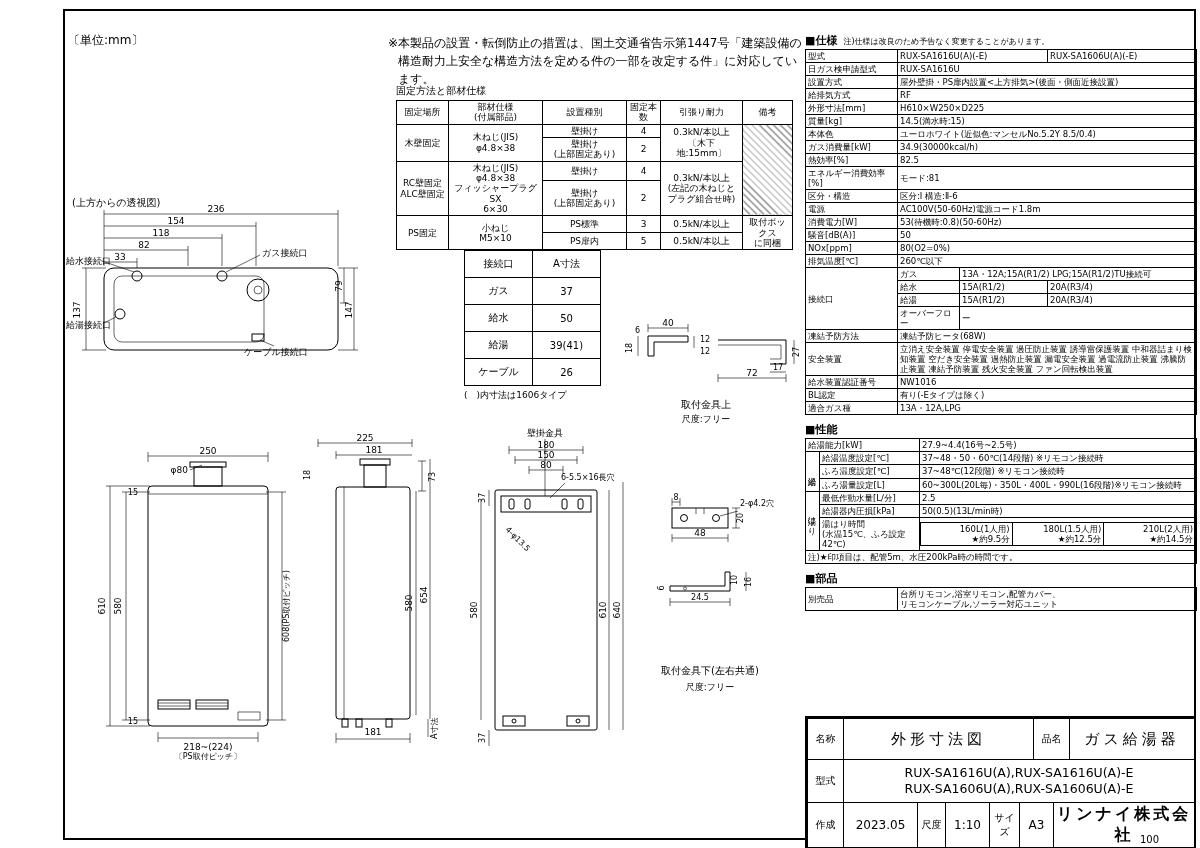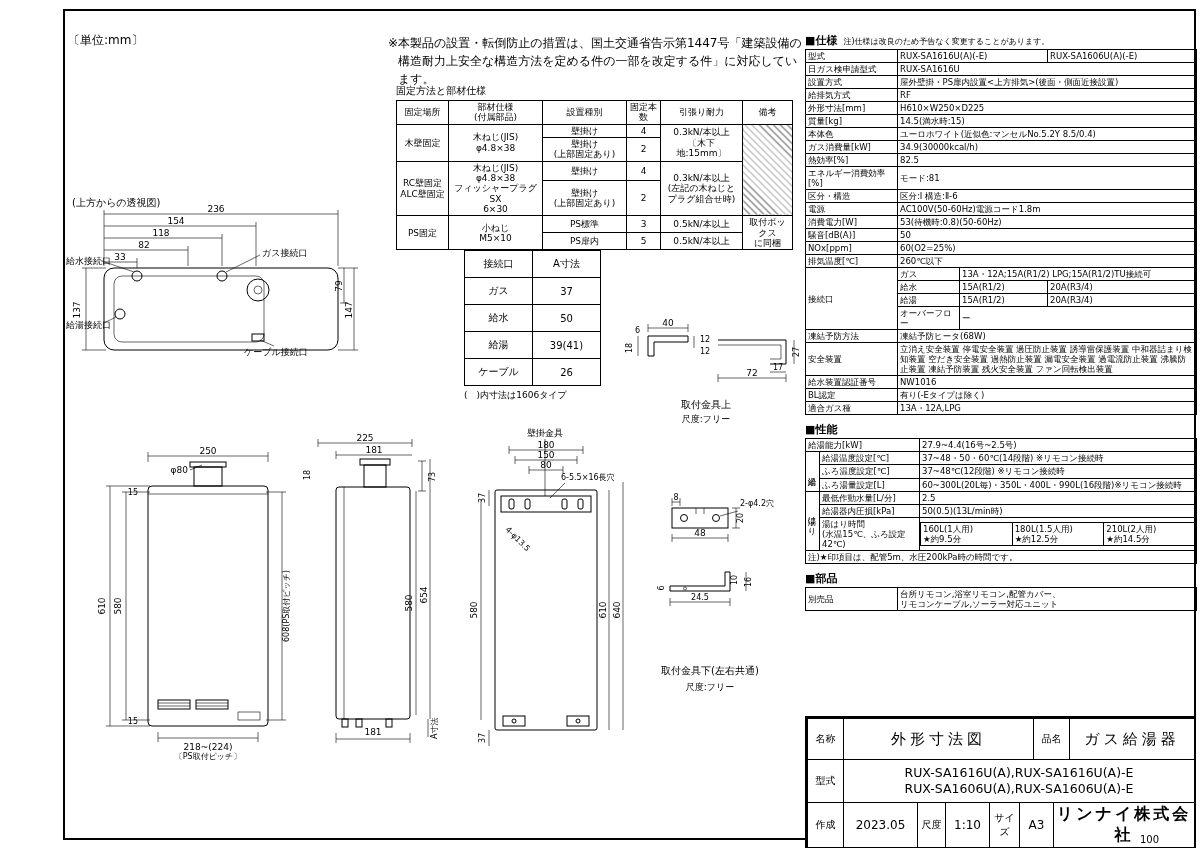--- a/index.html
+++ b/index.html
@@ -17,21 +17,21 @@
   .ftable{font-size:9px;width:396px;text-align:center;line-height:1.15;}
   .hatch{background:repeating-linear-gradient(45deg,#fff,#fff 4px,#8a8a8a 4px,#8a8a8a 5px);}
   .ctable{font-size:10px;width:136px;text-align:center;}
   .ctable td,.ctable th{height:24px;}
   .sec{margin:3px 0 1px;}
   .sectitle{font-weight:bold;font-size:11px;}
   .secnote{font-size:8px;margin-left:6px;}
   .stable{width:391px;font-size:8.5px;line-height:1.18;}
   .v{writing-mode:vertical-rl;text-orientation:upright;text-align:center;padding:0;}
   .inner{width:100%;border-collapse:collapse;}
-  .inner td{text-align:left;}
+  .inner td{text-align:right;}
   .nopad{padding:0;}
   .tblock{width:391px;border:2px solid #000;box-sizing:border-box;background:#fff;}
   .trow{width:100%;}
   .trow td{text-align:center;}
   .sm{font-size:10px;margin-left:20px;}
   .big{font-size:15px;letter-spacing:4px;font-family:Liberation Serif, serif;}
   .mid{font-size:12.5px;line-height:1.3;margin-top:28px;}
   .mid2{font-size:12px;}
   .company{font-size:16px;font-weight:bold;letter-spacing:3px;}
   .pagenum{font-size:10px;}
@@ -278,21 +278,21 @@
         <tr>
           <td class="lbl">消費電力[W]</td>
           <td class="pre" colspan="3">53(待機時:0.8)(50-60Hz)</td>
         </tr>
         <tr>
           <td class="lbl">騒音[dB(A)]</td>
           <td class="pre" colspan="3">50</td>
         </tr>
         <tr>
           <td class="lbl">NOx[ppm]</td>
-          <td class="pre" colspan="3">60(O2=25%)</td>
+          <td class="pre" colspan="3">80(O2=0%)</td>
         </tr>
         <tr>
           <td class="lbl">排気温度[℃]</td>
           <td class="pre" colspan="3">260℃以下</td>
         </tr>
       </tbody>
     <tbody>
       <tr>
         <td rowspan="4">接続口</td>
         <td>ガス</td>

